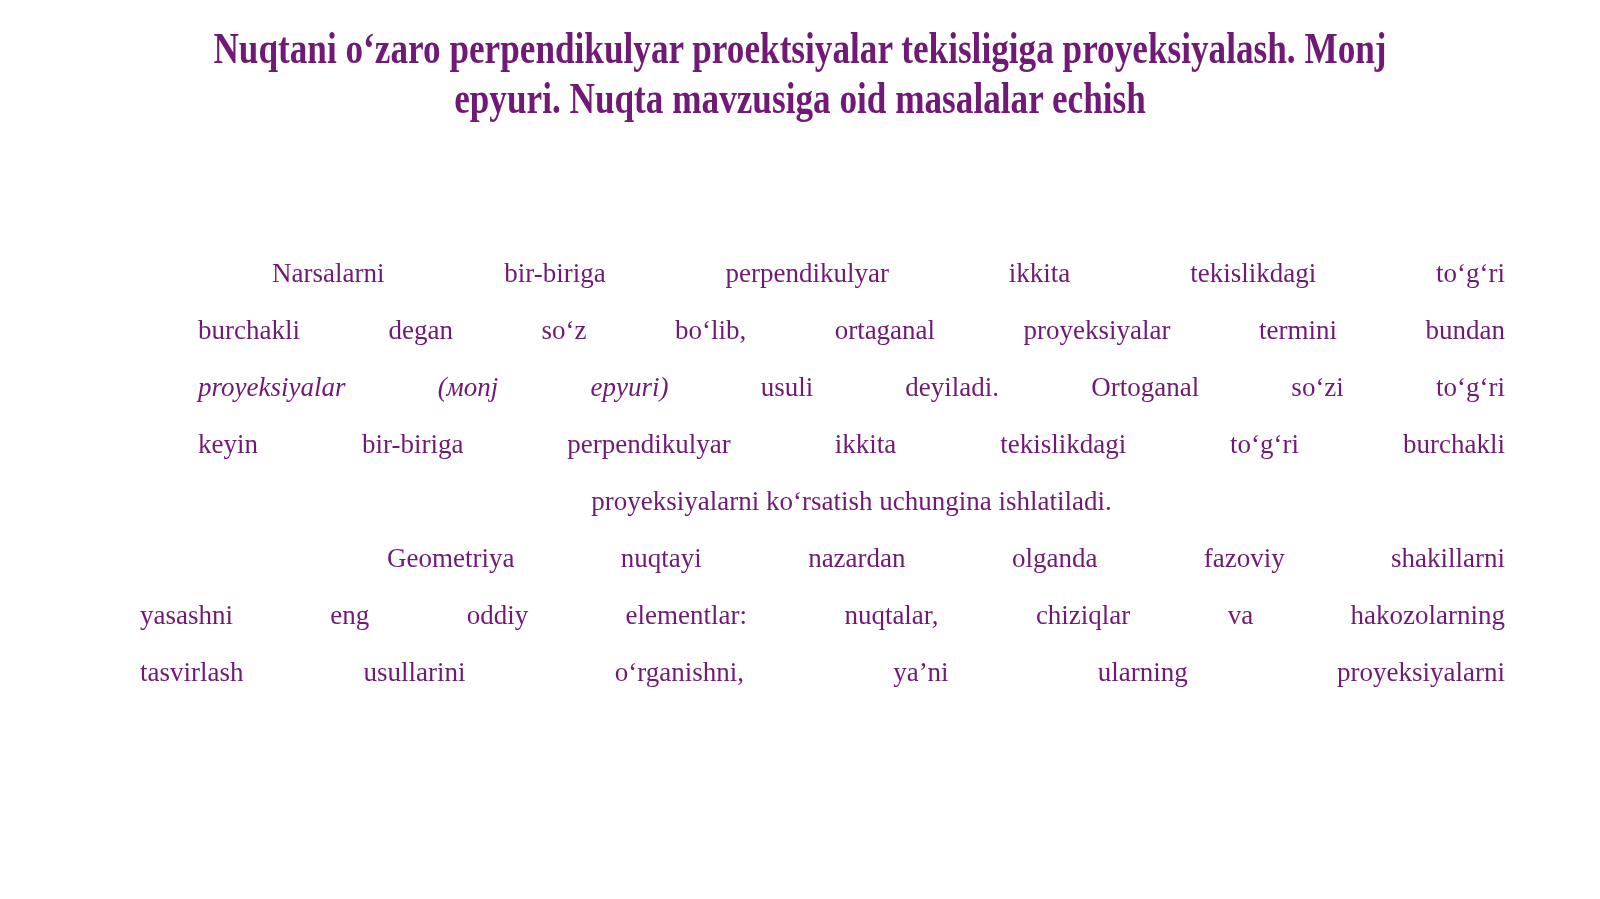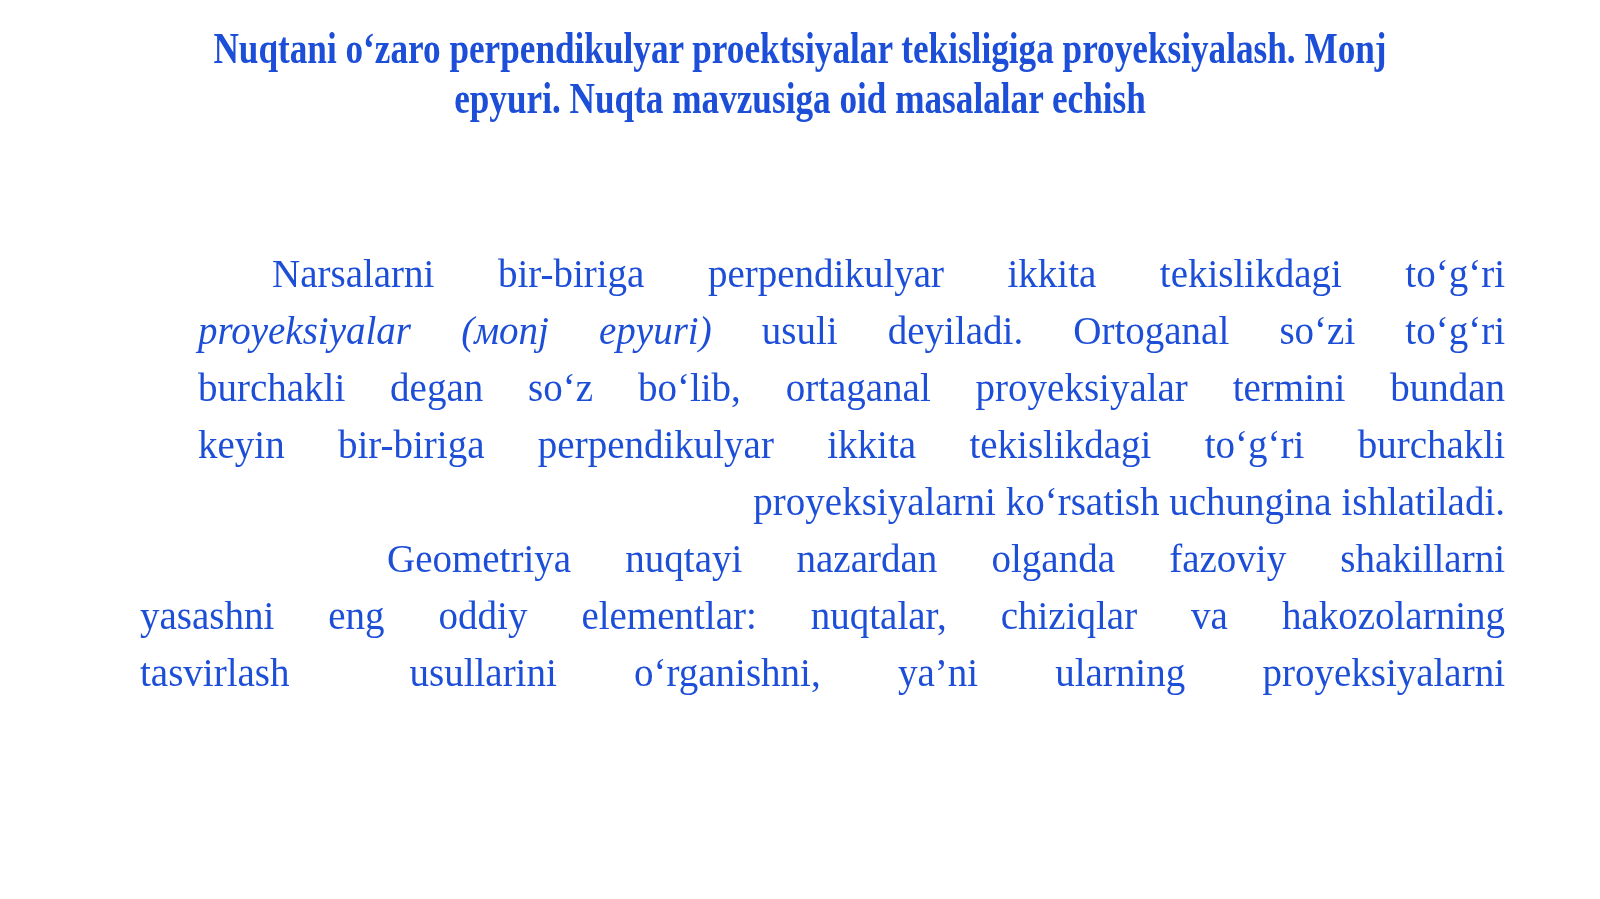--- a/index.html
+++ b/index.html
@@ -5,52 +5,52 @@
   html, body {
     margin: 0;
     padding: 0;
     background: #ffffff;
   }
   .slide {
     position: relative;
     width: 1600px;
     height: 899px;
     background: #ffffff;
-    color: #1d4ed8;
+    color: #701a75;
     font-family: "Liberation Serif", serif;
     overflow: hidden;
   }
   .title {
     margin: 24px 0 0 0;
     width: 100%;
     text-align: center;
     font-weight: bold;
     font-size: 44px;
     line-height: 50px;
     transform: scaleX(0.80);
     transform-origin: 50% 0;
   }
   .title-line { display: block; }
   .body-text {
-    font-size: 39px;
+    font-size: 27px;
     line-height: 57px;
     font-family: Liberation Serif, serif;
   }
   .para { margin: 0; }
   .para1 {
     margin-top: 121px;
     margin-left: 198px;
     width: 1307px;
   }
   .para2 {
     margin-left: 140px;
     width: 1365px;
   }
   .line {
-    text-align: right;
+    text-align: center;
     white-space: normal;
   }
   .line.justify {
     text-align: justify;
     text-align-last: justify;
   }
   .indent1 { text-indent: 74px; }
   .indent2 { text-indent: 247px; }
   .it { font-style: italic; }
   .gap {
@@ -69,24 +69,24 @@
     <span class="title-line">epyuri. Nuqta mavzusiga oid masalalar echish</span>
   </h1>
 
   <div class="body-text">
 
     <div class="para para1">
       <div class="line justify indent1">
         <span>Narsalarni bir-biriga perpendikulyar ikkita tekislikdagi to‘g‘ri</span>
       </div>
       <div class="line justify">
-        <span class="it">proyeksiyalar (мonj epyuri)</span><span> usuli deyiladi. Ortoganal so‘zi to‘g‘ri</span>
+        <span>burchakli degan so‘z bo‘lib, ortaganal proyeksiyalar termini bundan</span>
       </div>
       <div class="line justify">
-        <span>burchakli degan so‘z bo‘lib, ortaganal proyeksiyalar termini bundan</span>
+        <span class="it">proyeksiyalar (мonj epyuri)</span><span> usuli deyiladi. Ortoganal so‘zi to‘g‘ri</span>
       </div>
       <div class="line justify">
         <span>keyin bir-biriga perpendikulyar ikkita tekislikdagi to‘g‘ri burchakli</span>
       </div>
       <div class="line">
         <span>proyeksiyalarni ko‘rsatish uchungina ishlatiladi.</span>
       </div>
     </div>
 
     <div class="para para2">

